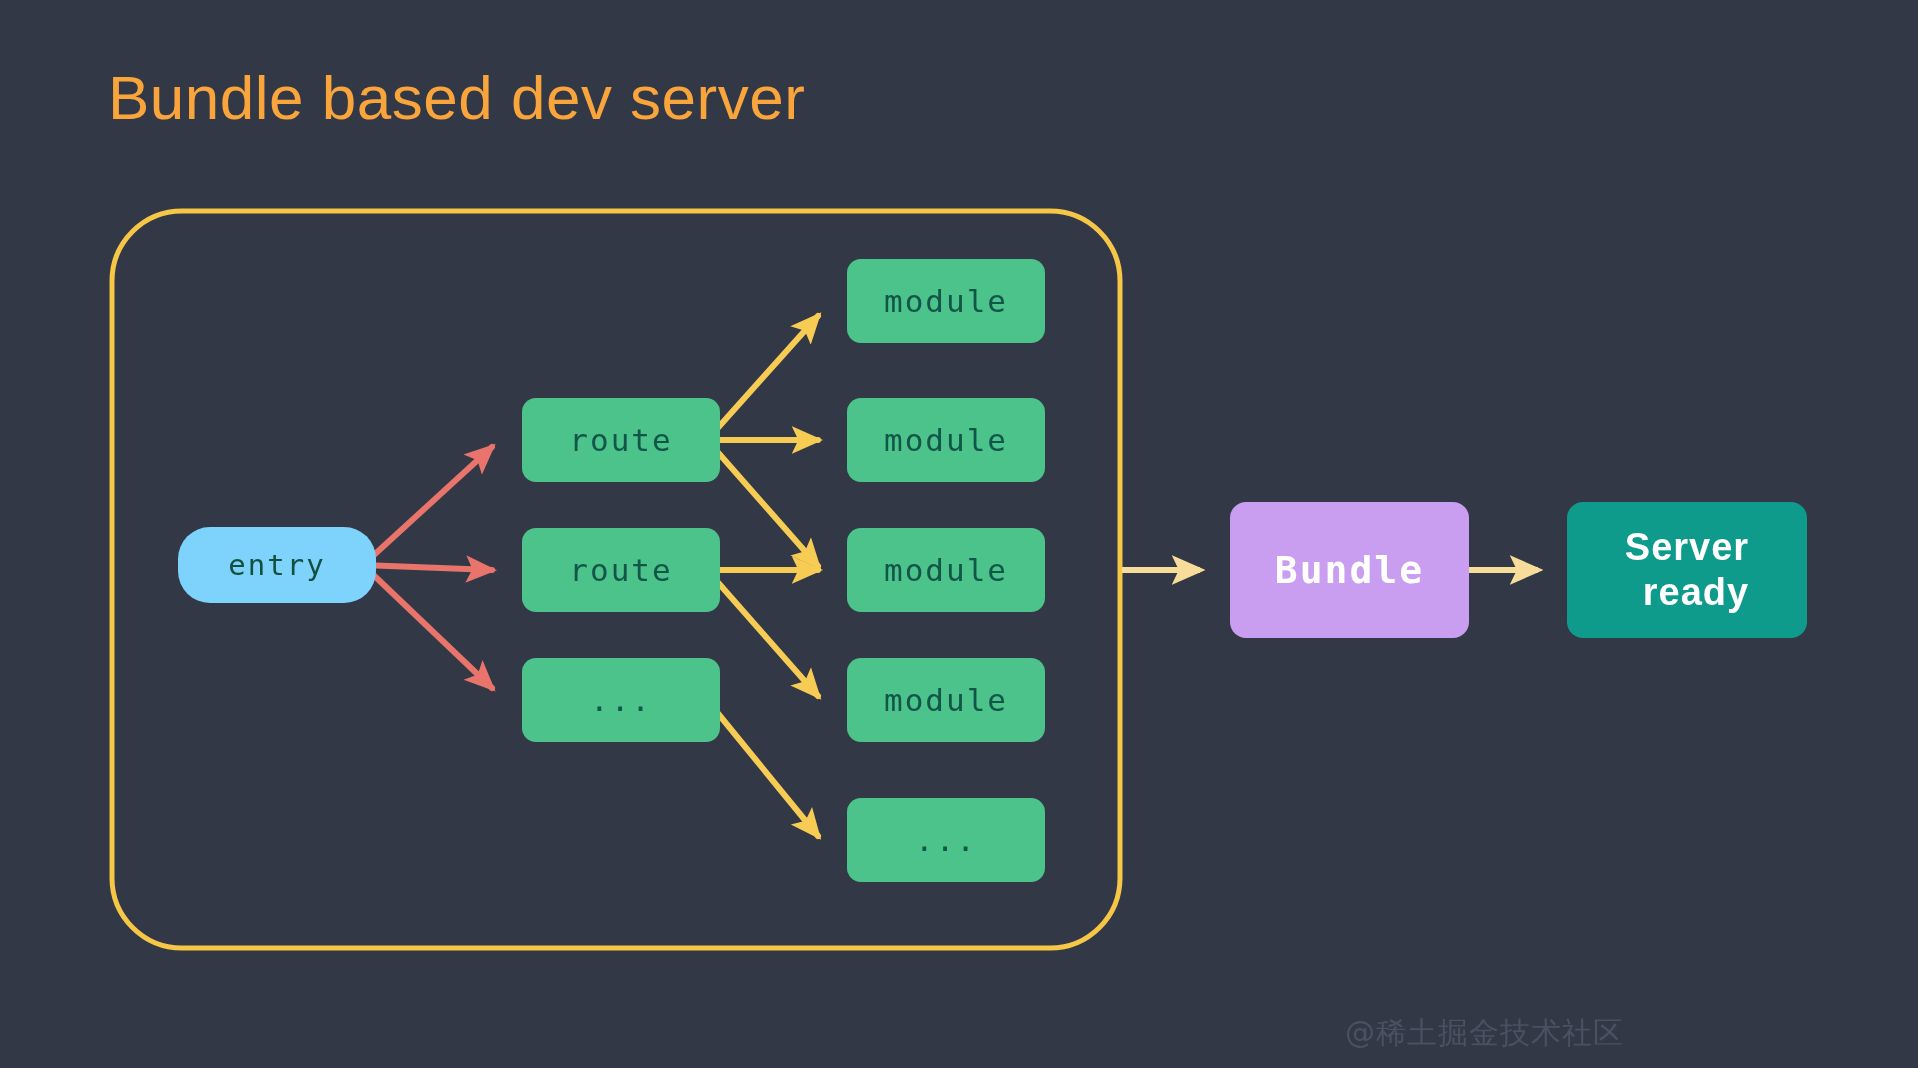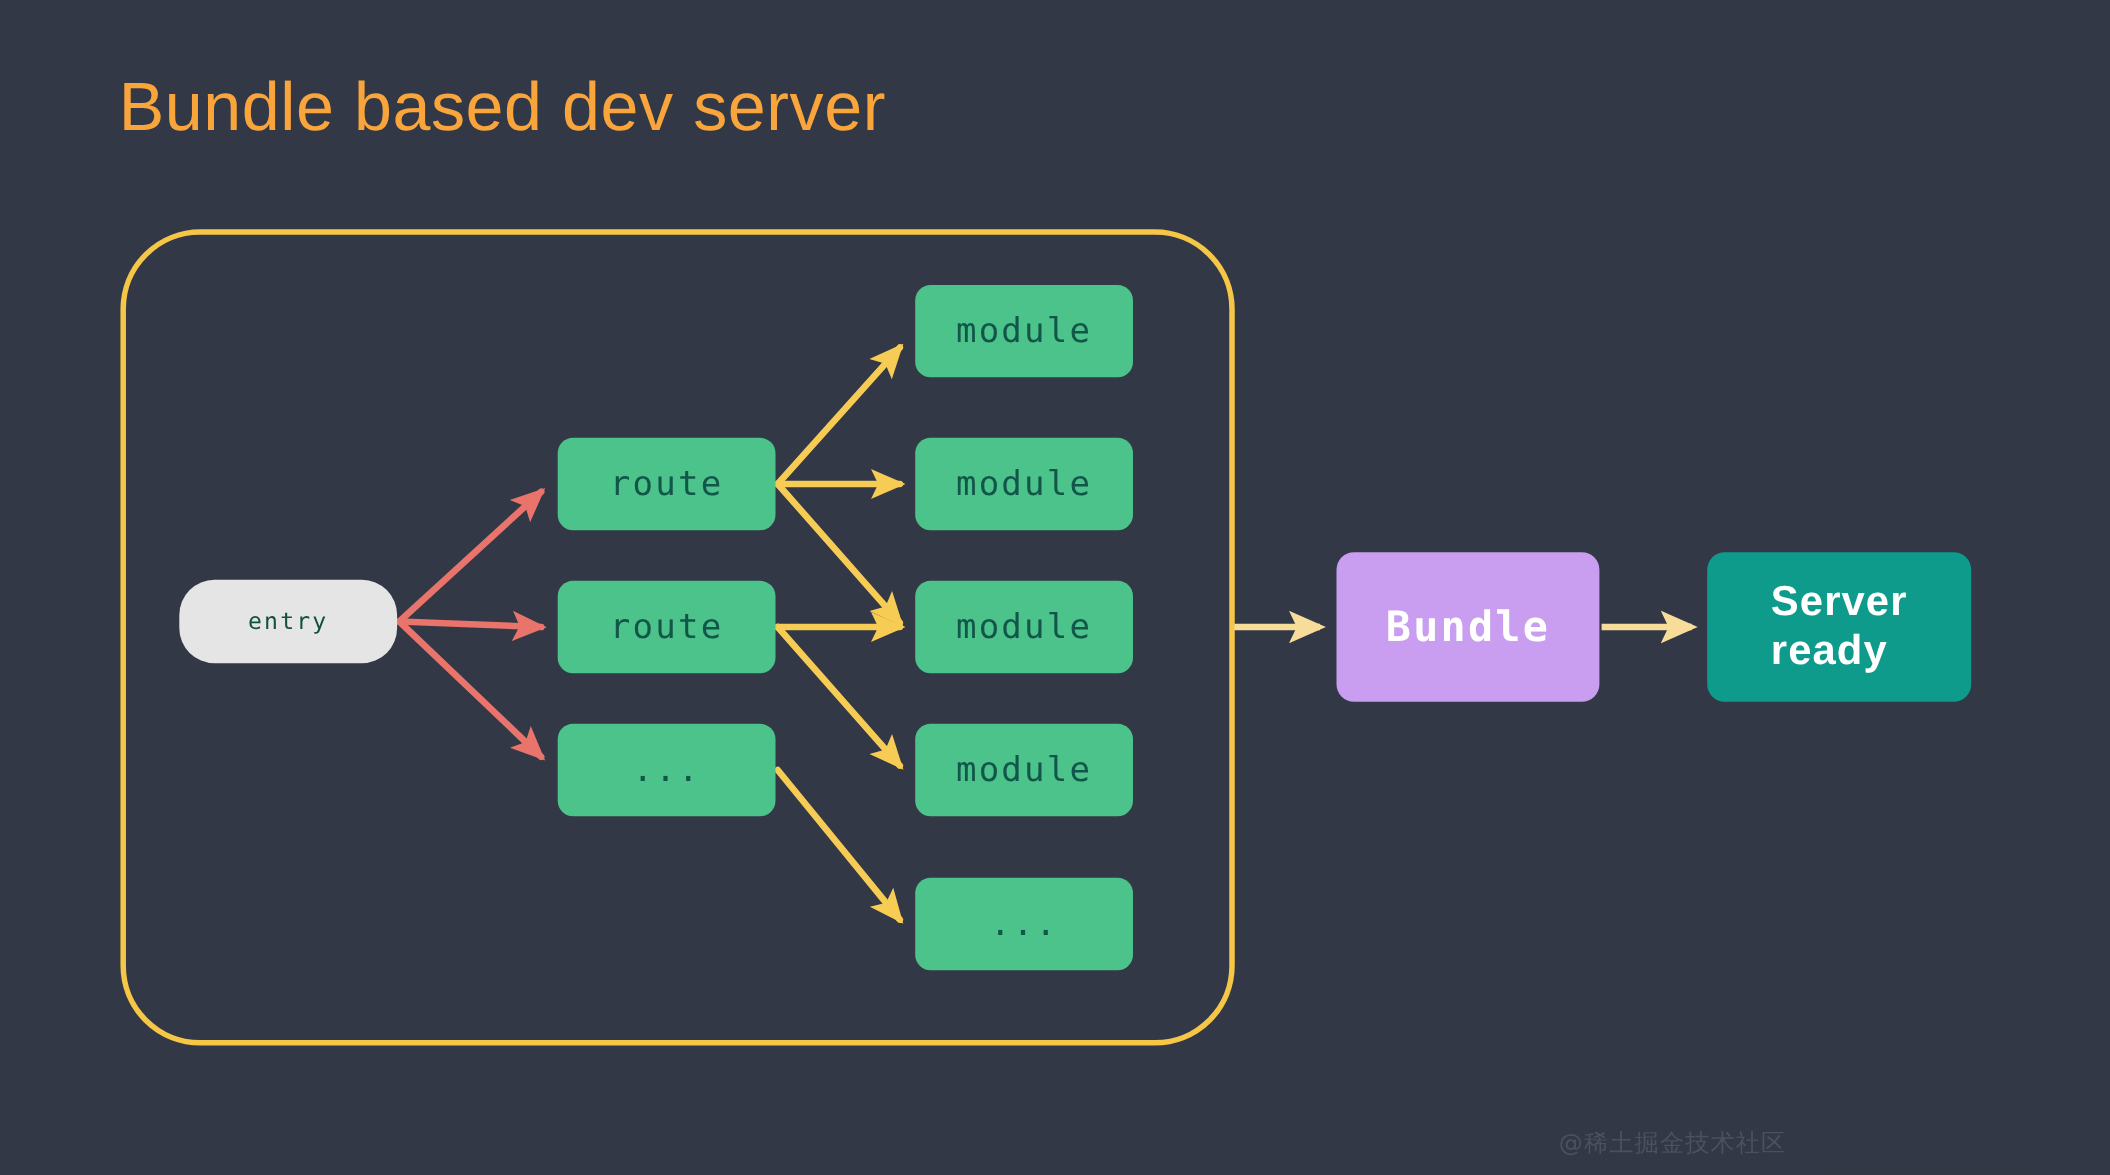--- a/index.html
+++ b/index.html
@@ -41,34 +41,35 @@
     height: 1068px;
     pointer-events: none;
   }
 
   
   .node {
     position: absolute;
     display: flex;
     align-items: center;
     justify-content: center;
-    text-align: left;
+    text-align: right;
     border-radius: 14px;
     line-height: 1.18;
     white-space: pre-line;
+    margin-left: 15px;
   }
 
   .node-mono {
     font-family: "DejaVu Sans Mono", "Liberation Mono", monospace;
   }
 
   .node-entry {
-    background: #e5e5e5;
+    background: #7dd3fc;
     color: #14503f;
-    font-size: 21px;
+    font-size: 29px;
     letter-spacing: 2px;
     border-radius: 32px;
   }
 
   .node-green {
     background: #4cc38a;
     color: #12564a;
     font-size: 31px;
     letter-spacing: 2px;
     border-radius: 14px;
@@ -92,21 +93,21 @@
     letter-spacing: 1px;
     border-radius: 16px;
   }
 
   
   #watermark {
     position: absolute;
     right: 26px;
     bottom: 14px;
     font-family: "DejaVu Sans", sans-serif;
-    font-size: 22px;
+    font-size: 30px;
     color: #4a5161;
     letter-spacing: 1px;
     user-select: none;
   }
 </style>
 </head>
 <body>
 
 <div id="stage">
 

